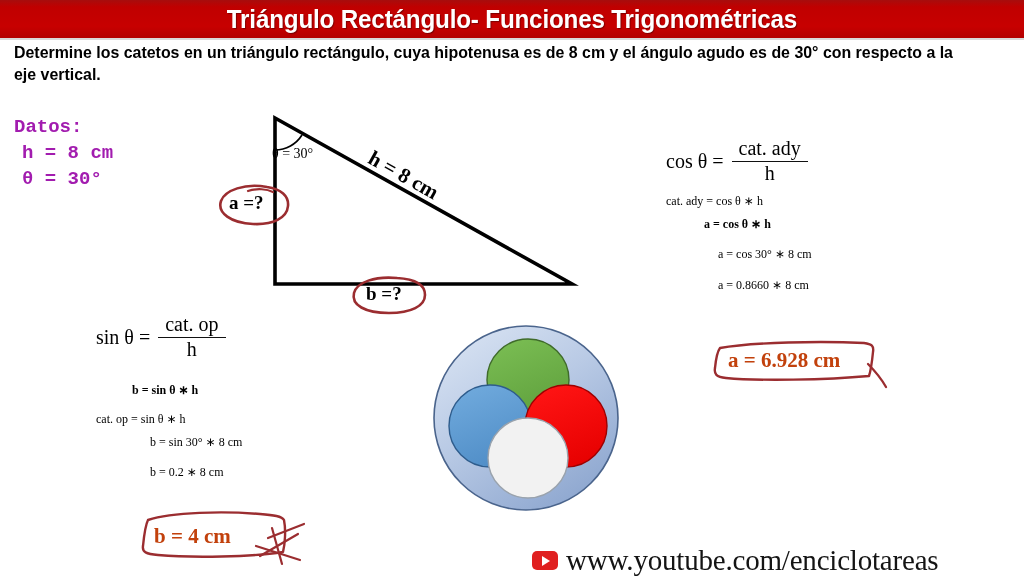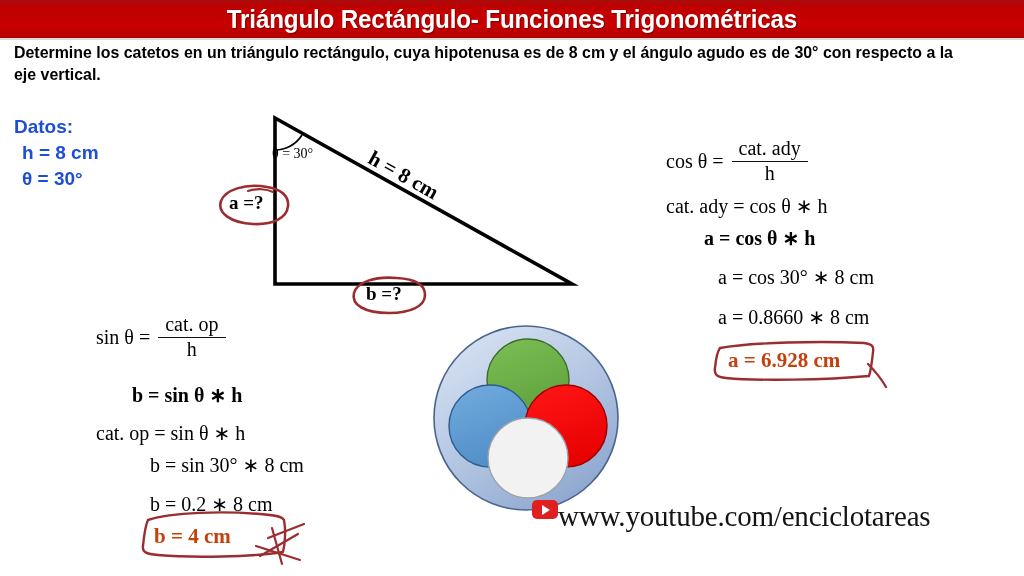--- a/index.html
+++ b/index.html
@@ -49,25 +49,25 @@
     line-height: 1.33;
     color: #000000;
     transform: scaleX(0.965);
     transform-origin: left top;
   }
 
   
   #datos-block {
     position: absolute;
     left: 12px; top: 114px;
-    font-family: Liberation Sans, sans-serif;
+    font-family: Liberation Mono, monospace;
     font-weight: bold;
     font-size: 19px;
     line-height: 1.38;
-    color: #1d4ed8;
+    color: #a21caf;
   }
   #datos-block .datos-title { padding-left: 2px; }
   #datos-block .datos-line { padding-left: 10px; }
 
   
   #triangle-figure {
     position: absolute;
     left: 250px; top: 100px;
     width: 360px; height: 220px;
   }
@@ -124,21 +124,21 @@
   .frac {
     display: inline-flex;
     flex-direction: column;
     align-items: center;
     line-height: 1.08;
   }
   .frac .num { padding: 0 7px 1px 7px; }
   .frac .bar { width: 100%; height: 1.6px; background: #111111; }
   .frac .den { padding-top: 1px; }
 
-  .f-line { font-size: 20px; white-space: nowrap; }
+  .f-line { font-size: 12px; white-space: nowrap; }
   .f-line.bold { font-weight: bold; }
 
   
   #sin-block { left: 96px; top: 314px; }
   #sin-block .frac-row { margin-bottom: 22px; }
   #sin-block .l2 { margin-left: 0px;  margin-bottom: 8px; }
   #sin-block .l3 { margin-left: 36px; margin-bottom: 14px; }
   #sin-block .l4 { margin-left: 54px; margin-bottom: 15px; }
   #sin-block .l5 { margin-left: 54px; }
 
@@ -168,23 +168,24 @@
 
   #answer-a-wrap { left: 706px; top: 336px; width: 190px; height: 52px; }
   #answer-a-text { left: 22px; top: 12px; }
 
   
   #logo { position: absolute; left: 428px; top: 318px; width: 200px; height: 212px; }
 
   
   #youtube-watermark {
     position: absolute;
-    left: 532px; top: 500px;
+    left: 532px; top: 544px;
     display: flex;
-    gap: 0;
+    align-items: center;
+    gap: 8px;
   }
   #youtube-icon {
     width: 26px; height: 19px;
     background: #e02020;
     border-radius: 5px;
     display: flex; align-items: center; justify-content: center;
     flex: none;
   }
   #youtube-icon .play {
     width: 0; height: 0;

